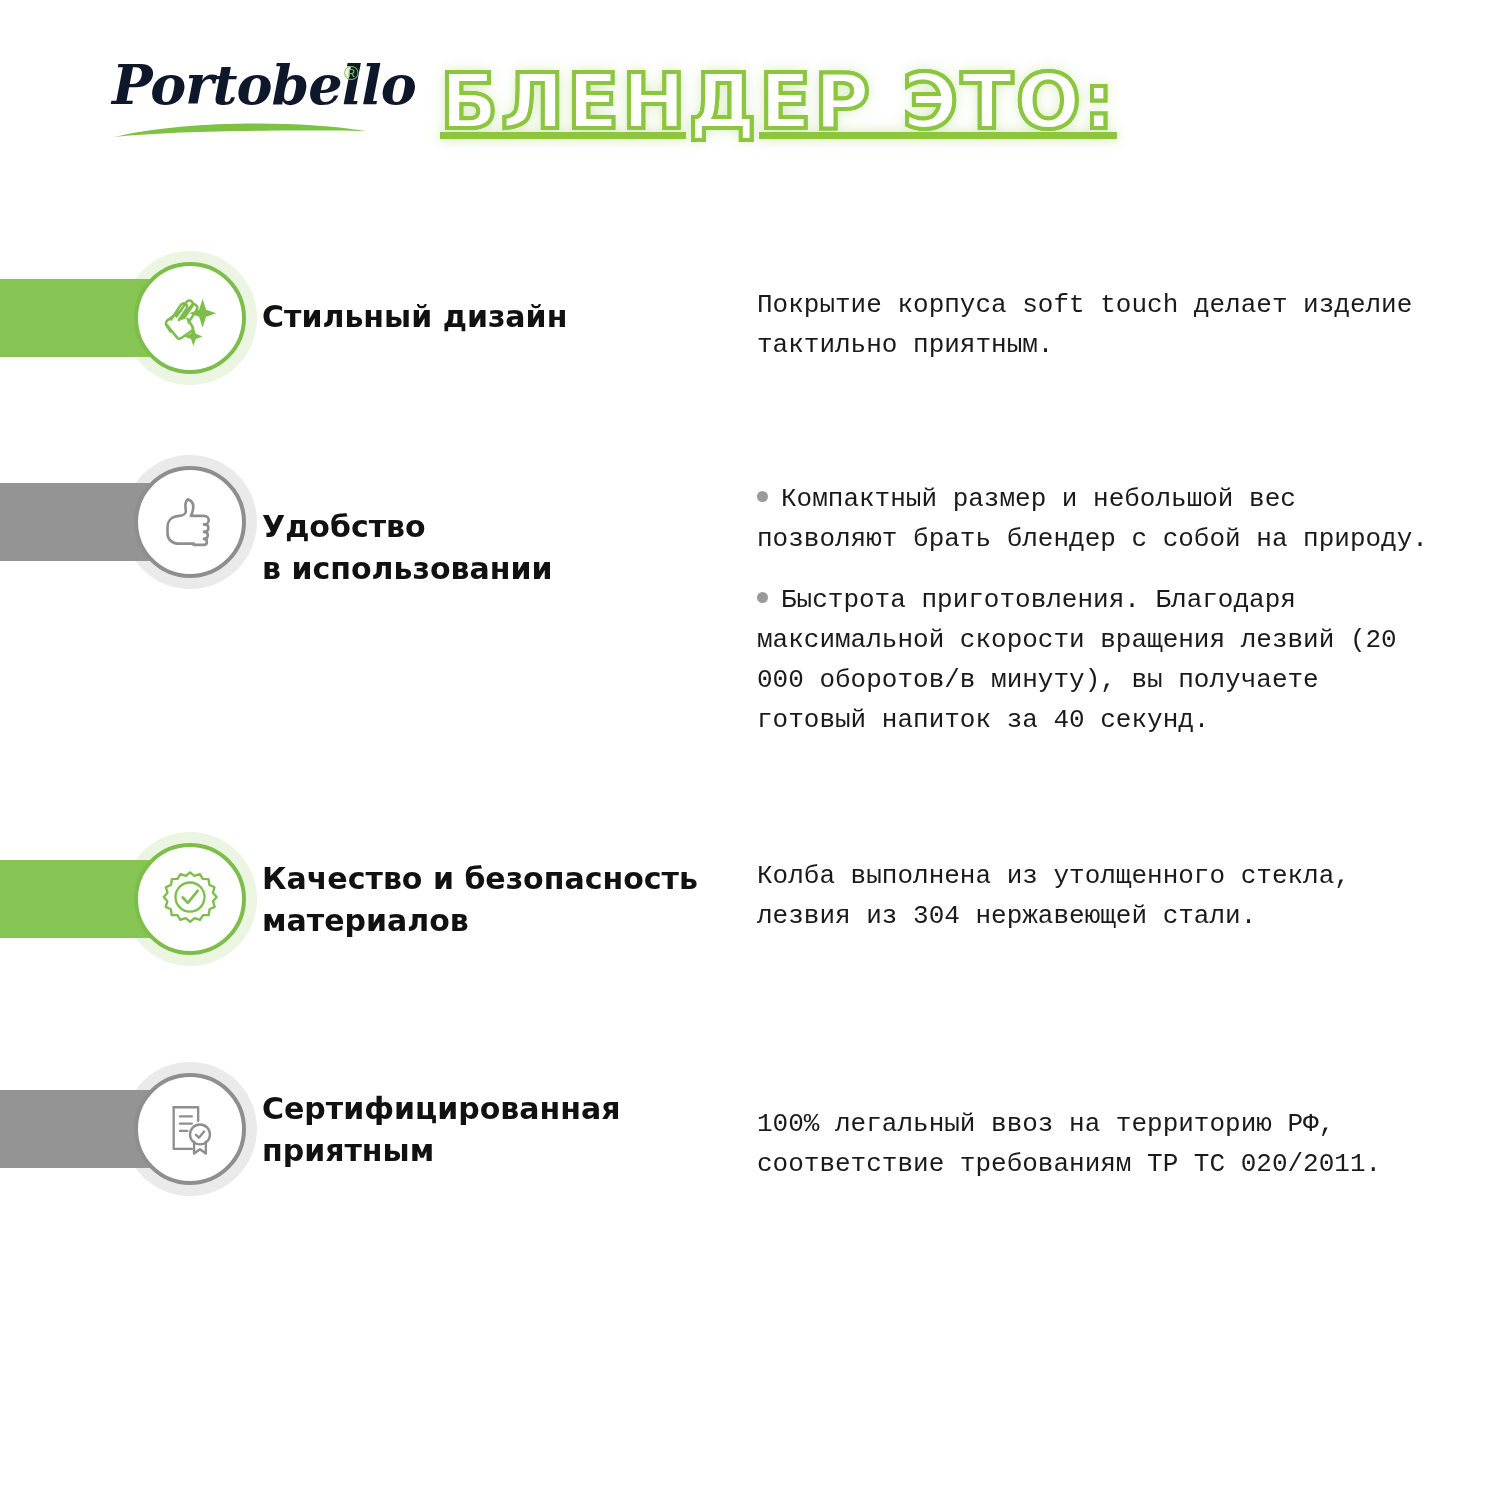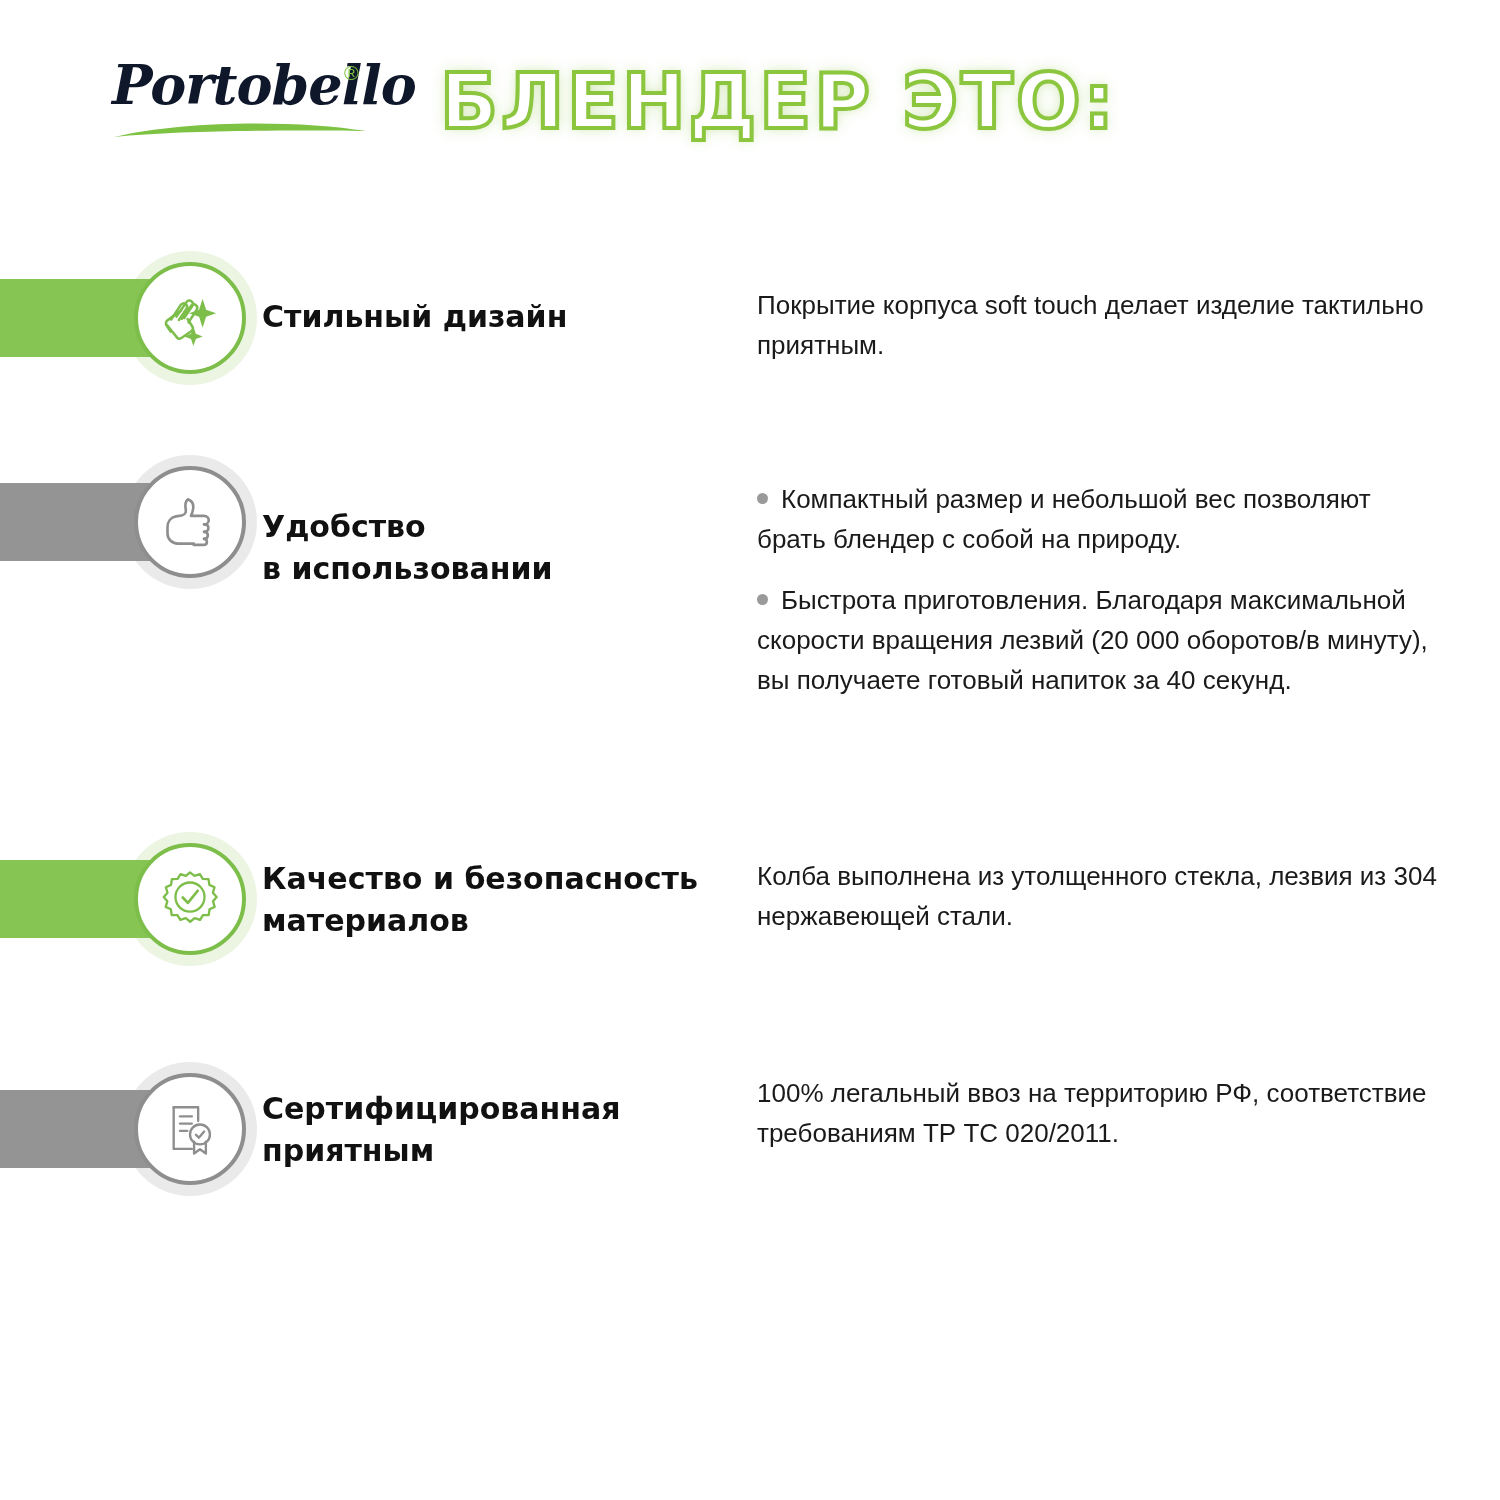--- a/index.html
+++ b/index.html
@@ -70,20 +70,21 @@
     font-weight: bold;
     font-size: 76px;
     line-height: 92px;
     letter-spacing: 3px;
     color: #ffffff;
     -webkit-text-stroke: 4px #8CC63F;
     text-shadow:
        0 0 10px rgba(140,198,63,0.30),
        0 0 18px rgba(140,198,63,0.22);
     white-space: nowrap;
+    text-decoration: underline;
   }
 
   
   .rows {
     position: absolute;
     top: 0;
     left: 0;
     width: 1260px;
     height: 1500px;
   }
@@ -135,21 +136,21 @@
     line-height: 42px;
     color: #111111;
     letter-spacing: 0px;
     white-space: pre-line;
   }
 
   .feature-desc {
     position: absolute;
     left: 757px;
     width: 680px;
-    font-family: Liberation Sans, sans-serif;
+    font-family: Liberation Mono, monospace;
     font-size: 26px;
     line-height: 40px;
     color: #1a1a1a;
   }
   .desc-para { margin: 0; }
   .desc-para + .desc-para { margin-top: 21px; }
 
   .desc-bullet {
     position: relative;
     padding-left: 0;
@@ -258,18 +259,18 @@
           <path d="M21 26 L34 26"></path>
           <path d="M21 34 L29 34"></path>
           <circle cx="43" cy="38" r="11"></circle>
           <path d="M38.5 38.3 L41.8 41.6 L47.6 34.8"></path>
           <path d="M36.5 46 L36.5 59 L43 54.3 L49.5 59 L49.5 46"></path>
         </g>
       </svg>
     </div>
     <div class="feature-title" style="top:15px;">Сертифицированная
 приятным</div>
-    <div class="feature-desc" style="top:0;">
+    <div class="feature-desc" style="top:31px;">
       <p class="desc-para">100% легальный ввоз на территорию РФ, соответствие требованиям ТР ТС 020/2011.</p>
     </div>
   </div>
 
 </div>
 
 </body></html>

